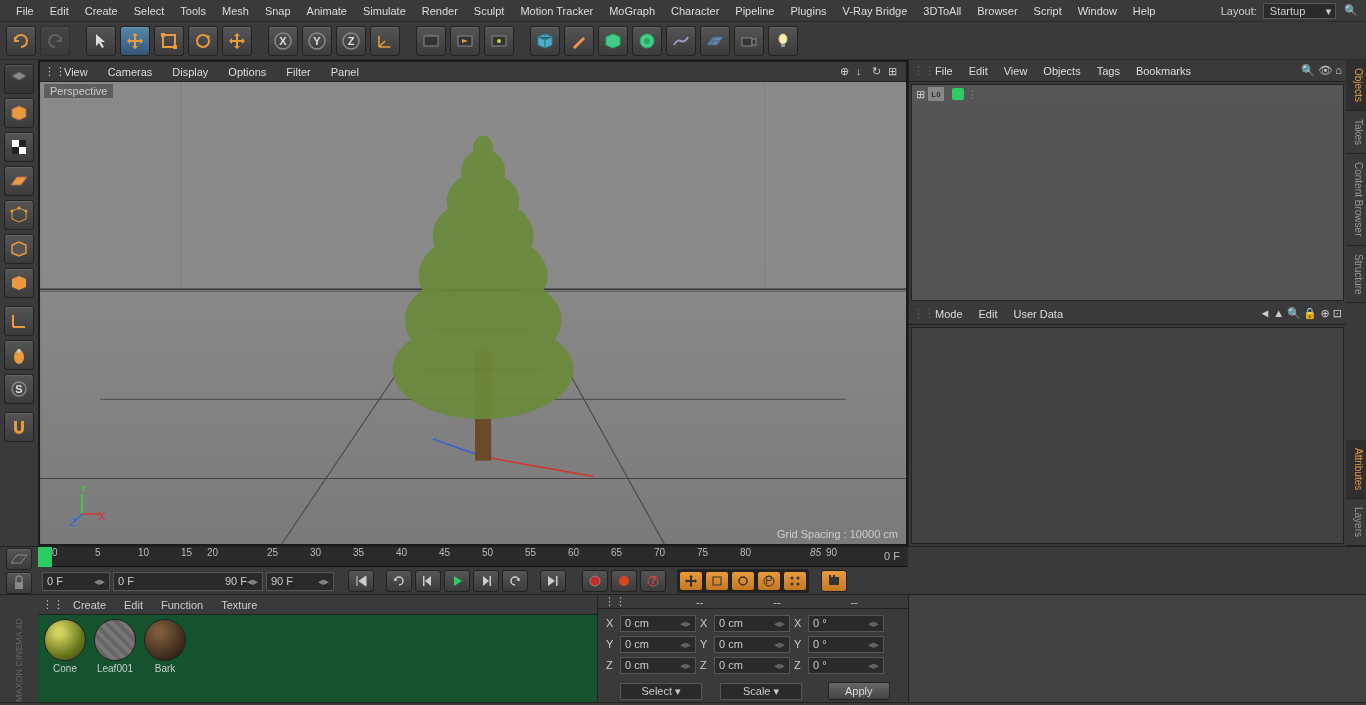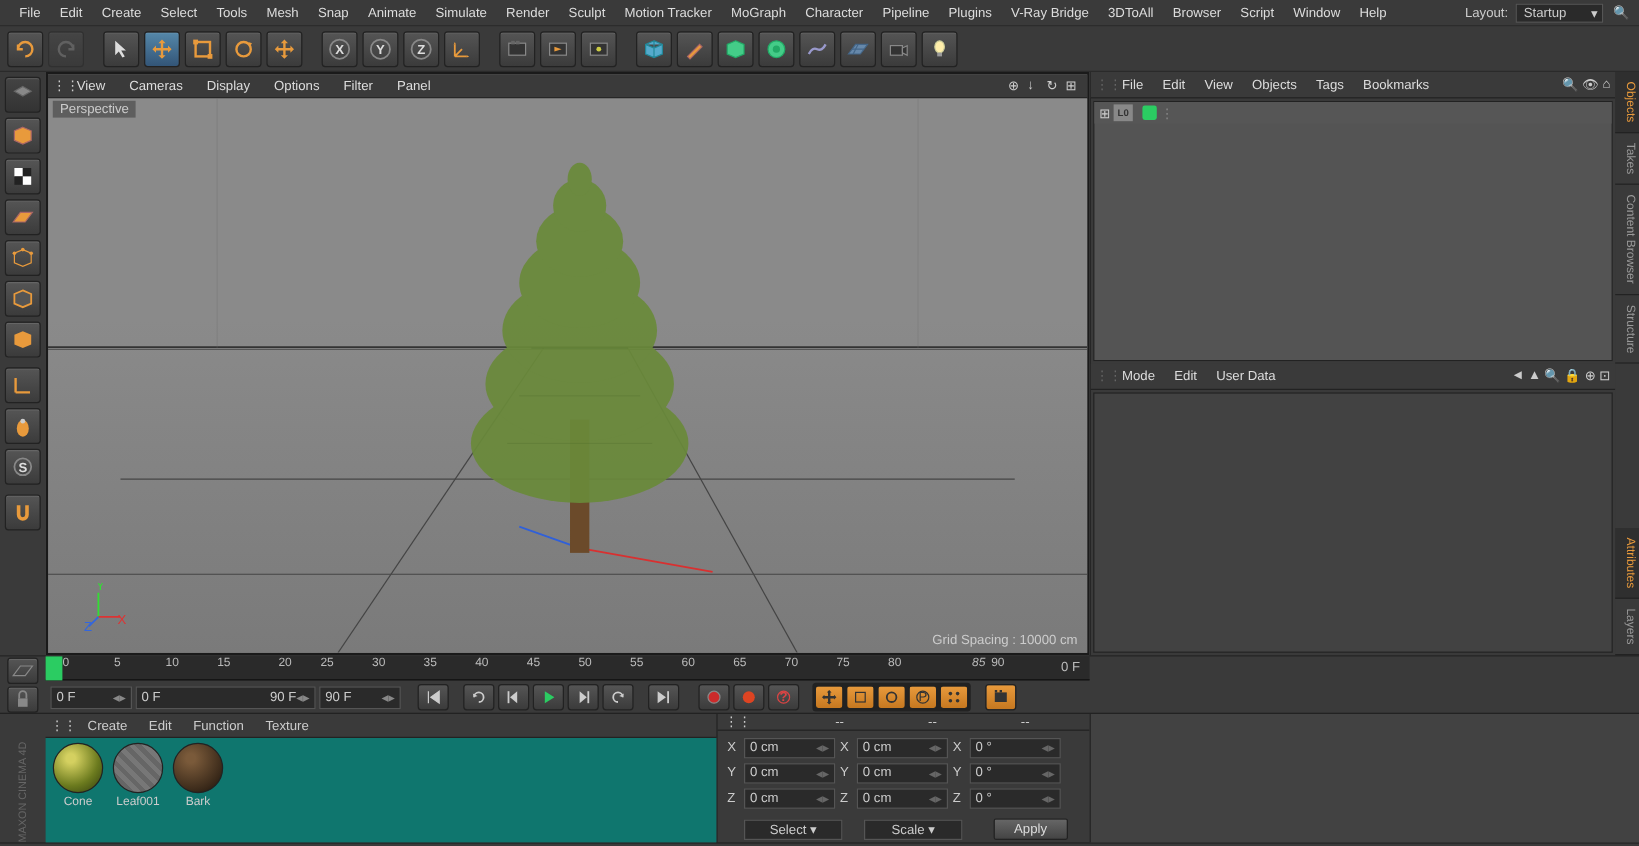--- a/index.html
+++ b/index.html
@@ -61,21 +61,21 @@
 .pbtn.auto svg circle { fill: #d42; }
 .rec-grp { display: flex; margin-left: 8px; gap: 2px; background: #222; padding: 2px; border-radius: 3px; }
 .rec-grp .pbtn { width: 24px; height: 20px; }
 .rec-grp .pbtn.key { background: linear-gradient(#e89a3c,#c67820); }
 .bottom-panels { height: 108px; display: flex; background: #3a3a3a; border-top: 1px solid #222; }
 .brand { width: 38px; display: flex; align-items: flex-end; justify-content: center; }
 .brand-text { writing-mode: vertical-rl; transform: rotate(180deg); font-size: 9px; color: #666; padding-bottom: 4px; }
 .mat-panel { width: 560px; border-right: 1px solid #222; display: flex; flex-direction: column; }
 .mat-header { height: 20px; display: flex; align-items: center; padding: 0 4px; border-bottom: 1px solid #222; }
 .mat-header .item { padding: 0 9px; cursor: pointer; }
-.mat-body { flex: 1; display: flex; padding: 4px; gap: 4px; background: #0f766e; }
+.mat-body { flex: 1; display: flex; padding: 4px; gap: 4px; background: #14532d; }
 .mat-swatch { width: 46px; display: flex; flex-direction: column; align-items: center; }
 .mat-ball { width: 42px; height: 42px; border-radius: 50%; border: 1px solid #222; }
 .mat-name { font-size: 10px; color: #ccc; margin-top: 2px; }
 .coord-panel { flex: 1; display: flex; flex-direction: column; }
 .coord-header { height: 20px; display: flex; align-items: center; padding: 0 6px; border-bottom: 1px solid #222; gap: 70px; }
 .coord-body { flex: 1; padding: 4px 8px; }
 .coord-row { display: flex; align-items: center; gap: 4px; height: 20px; margin-bottom: 1px; }
 .coord-row .axis-lbl { width: 10px; color: #ccc; }
 .coord-row .cfield { background: #2a2a2a; border: 1px solid #555; padding: 1px 4px; color: #888; width: 76px; display: flex; justify-content: space-between; }
 .coord-row .cfield .arr { color: #666; }
@@ -465,21 +465,21 @@
         </div>
         <div class="tl-tick" style="left: 57px;">
           <span class="num">5</span>
         </div>
         <div class="tl-tick" style="left: 100px;">
           <span class="num">10</span>
         </div>
         <div class="tl-tick" style="left: 143px;">
           <span class="num">15</span>
         </div>
-        <div class="tl-tick" style="left: 194px; text-align: center;">
+        <div class="tl-tick" style="left: 169px; text-align: center;">
           <span class="num">20</span>
         </div>
         <div class="tl-tick" style="left: 229px;">
           <span class="num">25</span>
         </div>
         <div class="tl-tick" style="left: 272px;">
           <span class="num">30</span>
         </div>
         <div class="tl-tick" style="left: 315px;">
           <span class="num">35</span>

